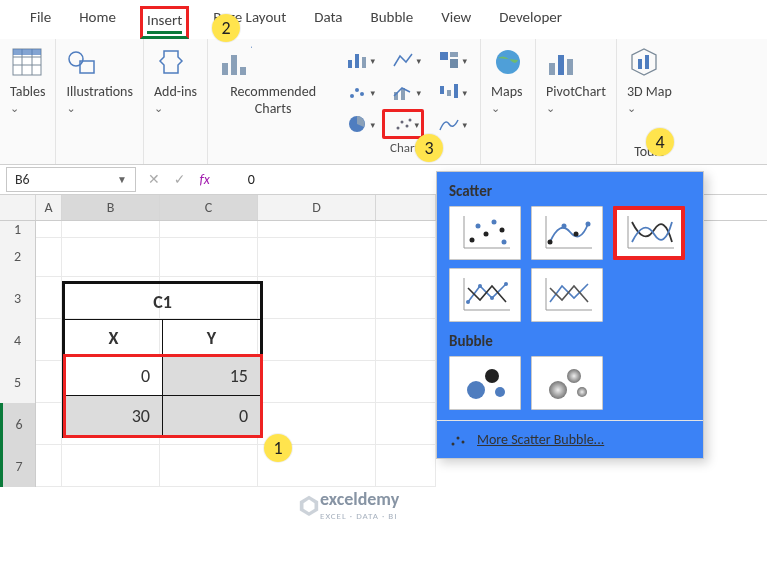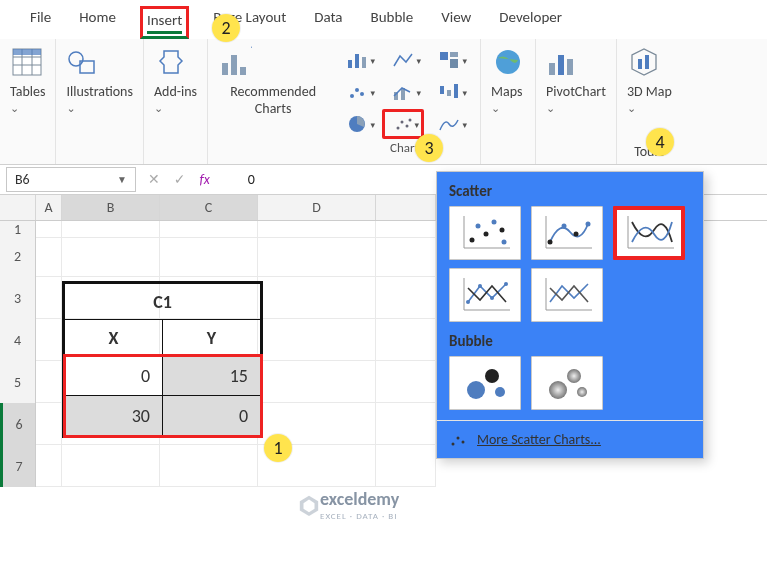--- a/index.html
+++ b/index.html
@@ -486,21 +486,21 @@
           <circle cx="44" cy="30" r="5" fill="url(#g1)"></circle>
         </svg>
     </div>
   </div>
   <div class="more">
     <svg width="18" height="16">
         <circle cx="4" cy="12" r="1.5" fill="#333"></circle>
         <circle cx="9" cy="6" r="1.5" fill="#333"></circle>
         <circle cx="14" cy="10" r="1.5" fill="#333"></circle>
       </svg>
-    <span>More Scatter Charts...</span>
+    <span>More Scatter Bubble...</span>
   </div>
 </div>
 
 <div class="wm">
   <svg class="logo" viewBox="0 0 24 24">
       <polygon points="12,2 22,8 22,18 12,24 2,18 2,8" fill="#9aa5b3" opacity=".5"></polygon>
       <polygon points="12,6 18,10 18,16 12,20 6,16 6,10" fill="#fff"></polygon>
     </svg>
   <div>
     <div class="t1">exceldemy</div>

